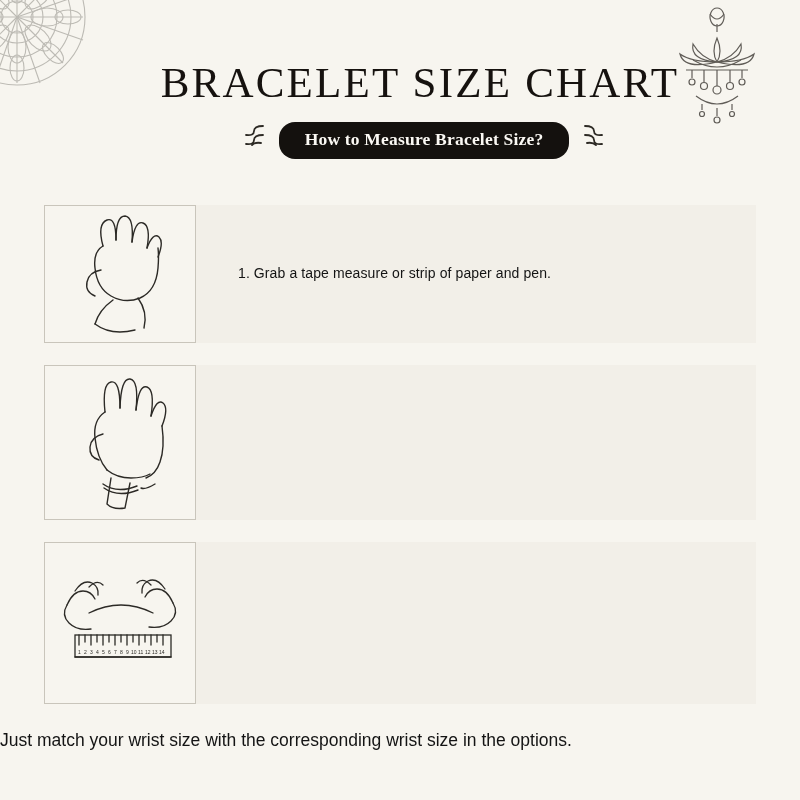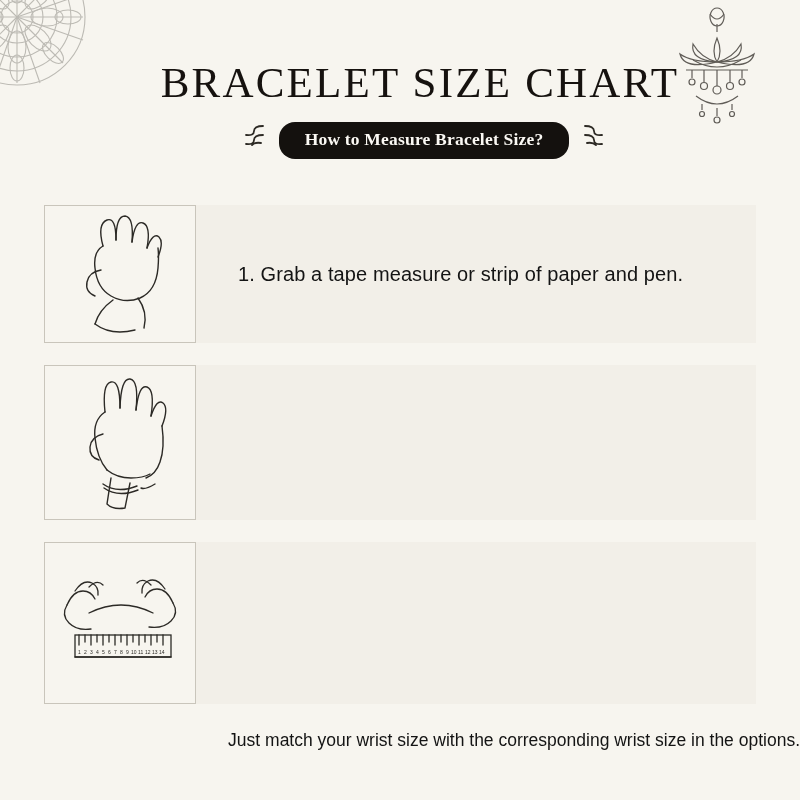--- a/index.html
+++ b/index.html
@@ -109,35 +109,35 @@
     box-sizing: border-box;
     display: flex;
     align-items: center;
     justify-content: center;
   }
   .step-text {
     flex: 1 1 auto;
     display: flex;
     align-items: center;
     padding: 10px 34px 10px 42px;
-    font-size: 20px;
+    font-size: 14px;
     line-height: 1.55;
     color: #141414;
     letter-spacing: 0.1px;
   }
   .step-1 { height: 138px; }
   .step-2 { height: 155px; }
   .step-3 { height: 162px; }
 
   .footer {
     position: absolute;
     left: 0;
     top: 730px;
     width: 800px;
-    text-align: right;
+    text-align: left;
     font-size: 17.5px;
     color: #141414;
   }
 
   svg { display: block; }
 </style>
 </head>
 <body>
 
 <div class="page">

